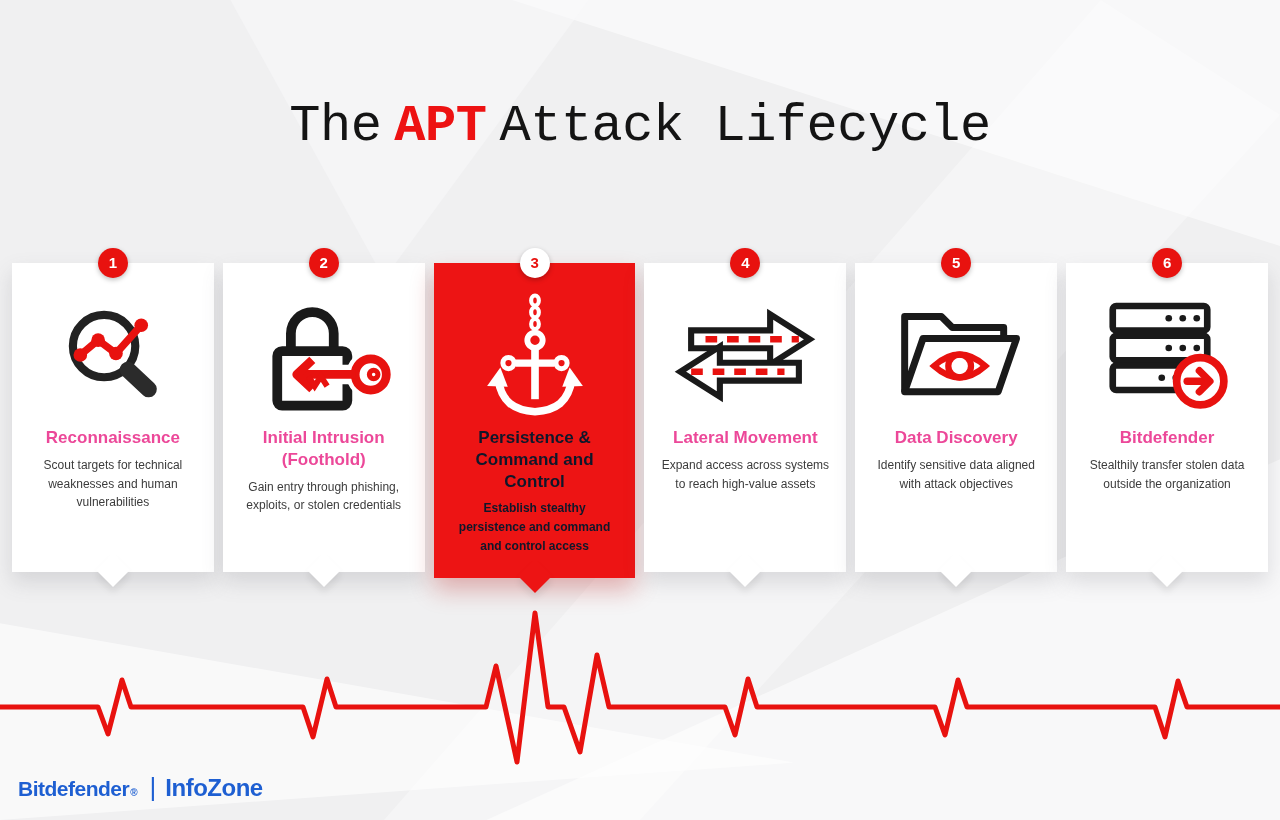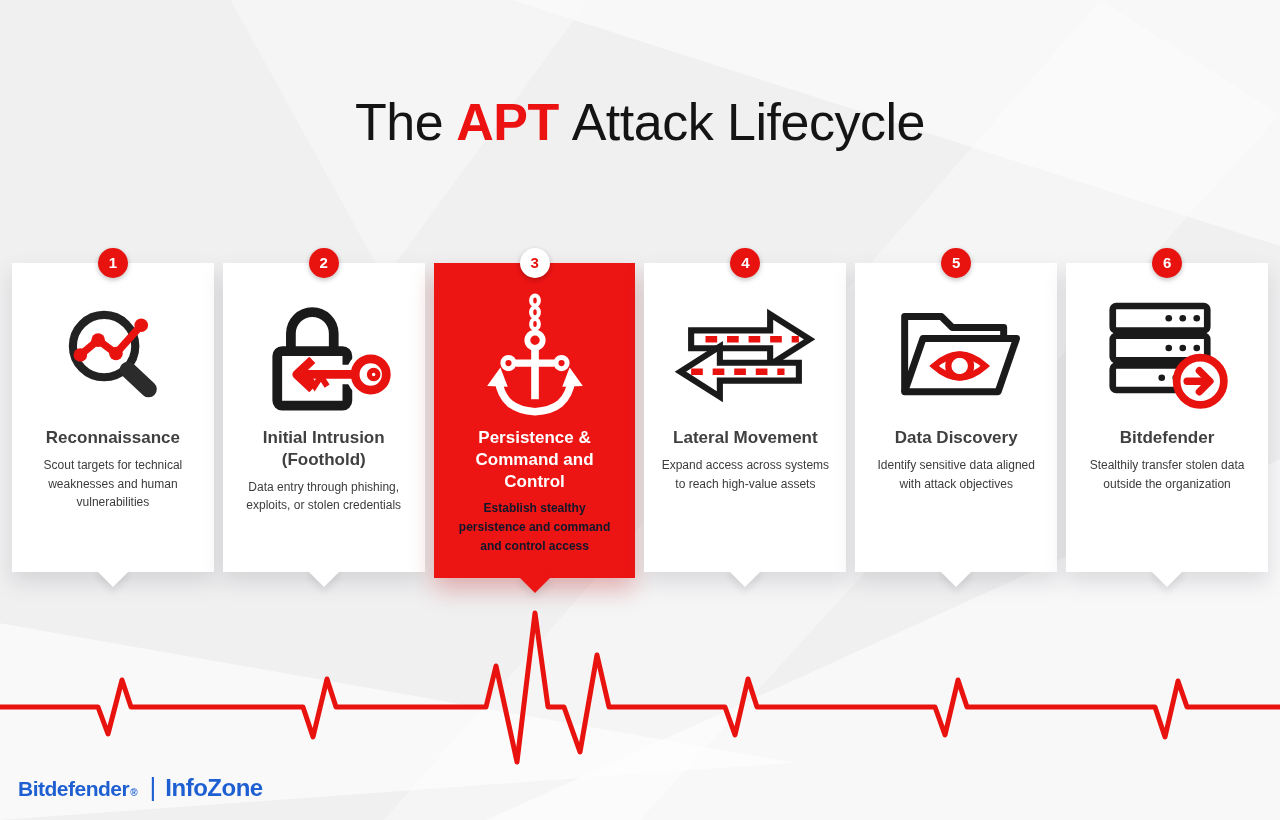--- a/index.html
+++ b/index.html
@@ -16,21 +16,21 @@
   .facet.c{background:rgba(255,255,255,.6);clip-path:polygon(0 76%,62% 93%,0 100%);}
   .facet.d{background:rgba(255,255,255,.55);clip-path:polygon(100% 56%,100% 100%,38% 100%);}
   .facet.e{background:rgba(250,250,251,.5);clip-path:polygon(18% 0,46% 0,30% 34%);}
 
   
   .page-title{
     position:absolute;left:0;top:94px;width:100%;
     text-align:center;font-size:52px;line-height:1.1;color:#141414;
     font-weight:400;letter-spacing:-.5px;
   }
-  .page-title .seg{display:inline;}
+  .page-title .seg{display:inline;font-family:Liberation Mono, monospace;}
   .page-title .hl{color:#ed1212;font-weight:700;margin:0 13px;}
 
   
   .cards{
     position:absolute;left:12px;top:263px;width:1256px;
     display:flex;gap:9px;align-items:flex-start;
   }
   .card{
     position:relative;flex:1 1 0;background:#ffffff;height:309px;
     box-shadow:0 10px 20px rgba(90,90,100,.18);
@@ -45,24 +45,24 @@
   .card.highlight .tail{background:#ed1414;}
   .badge{
     position:absolute;top:-15px;left:50%;transform:translateX(-50%);
     width:30px;height:30px;border-radius:50%;background:#e8120f;color:#fff;
     font-size:15px;font-weight:700;line-height:30px;text-align:center;
     box-shadow:0 2px 5px rgba(0,0,0,.25);z-index:3;
   }
   .card.highlight .badge{background:#ffffff;color:#e8120f;}
   .icon-box{height:104px;display:flex;align-items:center;justify-content:center;position:relative;z-index:1;}
   .card-title{
-    margin:20px auto 0;font-size:17px;font-weight:700;color:#404040;
+    margin:20px auto 0;font-size:17px;font-weight:700;color:#ec4899;
     line-height:1.28;max-width:172px;position:relative;z-index:1;
   }
-  .card.highlight .card-title{color:#ffffff;}
+  .card.highlight .card-title{color:#0f172a;}
   .card-desc{
     margin:7px auto 0;font-size:12px;color:#3c3c3c;line-height:1.57;
     max-width:180px;position:relative;z-index:1;
   }
   .card.highlight .card-desc{color:#0f172a;font-weight:700;max-width:172px;}
 
   
   .ekg{position:absolute;left:0;top:600px;width:1280px;height:200px;}
 
   
@@ -116,21 +116,21 @@
         <line x1="54" y1="40" x2="26" y2="40" stroke="#ffffff" stroke-width="10"></line>
         <circle cx="62" cy="40" r="8" fill="#ffffff" stroke="#ffffff" stroke-width="9"></circle>
         <circle cx="62" cy="40" r="8" fill="#ffffff" stroke="#e8120f" stroke-width="4.5"></circle>
         <circle cx="63.5" cy="40" r="2.2" fill="none" stroke="#e8120f" stroke-width="2.6"></circle>
         <line x1="54" y1="40" x2="25" y2="40" stroke="#e8120f" stroke-width="4.5"></line>
         <polyline points="32,32.5 24,40 32,47.5" fill="none" stroke="#e8120f" stroke-width="4.5" stroke-linejoin="round"></polyline>
         <path d="M30 41 l3.2 5 3.2-5 3.2 5" fill="none" stroke="#e8120f" stroke-width="3"></path>
       </svg>
     </div>
     <h3 class="card-title">Initial Intrusion (Foothold)</h3>
-    <p class="card-desc">Data entry through phishing, exploits, or stolen credentials</p>
+    <p class="card-desc">Gain entry through phishing, exploits, or stolen credentials</p>
   </article>
 
   <article class="card highlight">
     <span class="tail"></span>
     <span class="badge">3</span>
     <div class="icon-box">
       <svg width="112" height="126" viewBox="0 0 76 84">
         <ellipse cx="38" cy="5" rx="2.6" ry="3.4" fill="none" stroke="#ffffff" stroke-width="2.8"></ellipse>
         <ellipse cx="38" cy="13" rx="2.6" ry="3.4" fill="none" stroke="#ffffff" stroke-width="2.8"></ellipse>
         <ellipse cx="38" cy="21" rx="2.6" ry="3.4" fill="none" stroke="#ffffff" stroke-width="2.8"></ellipse>

